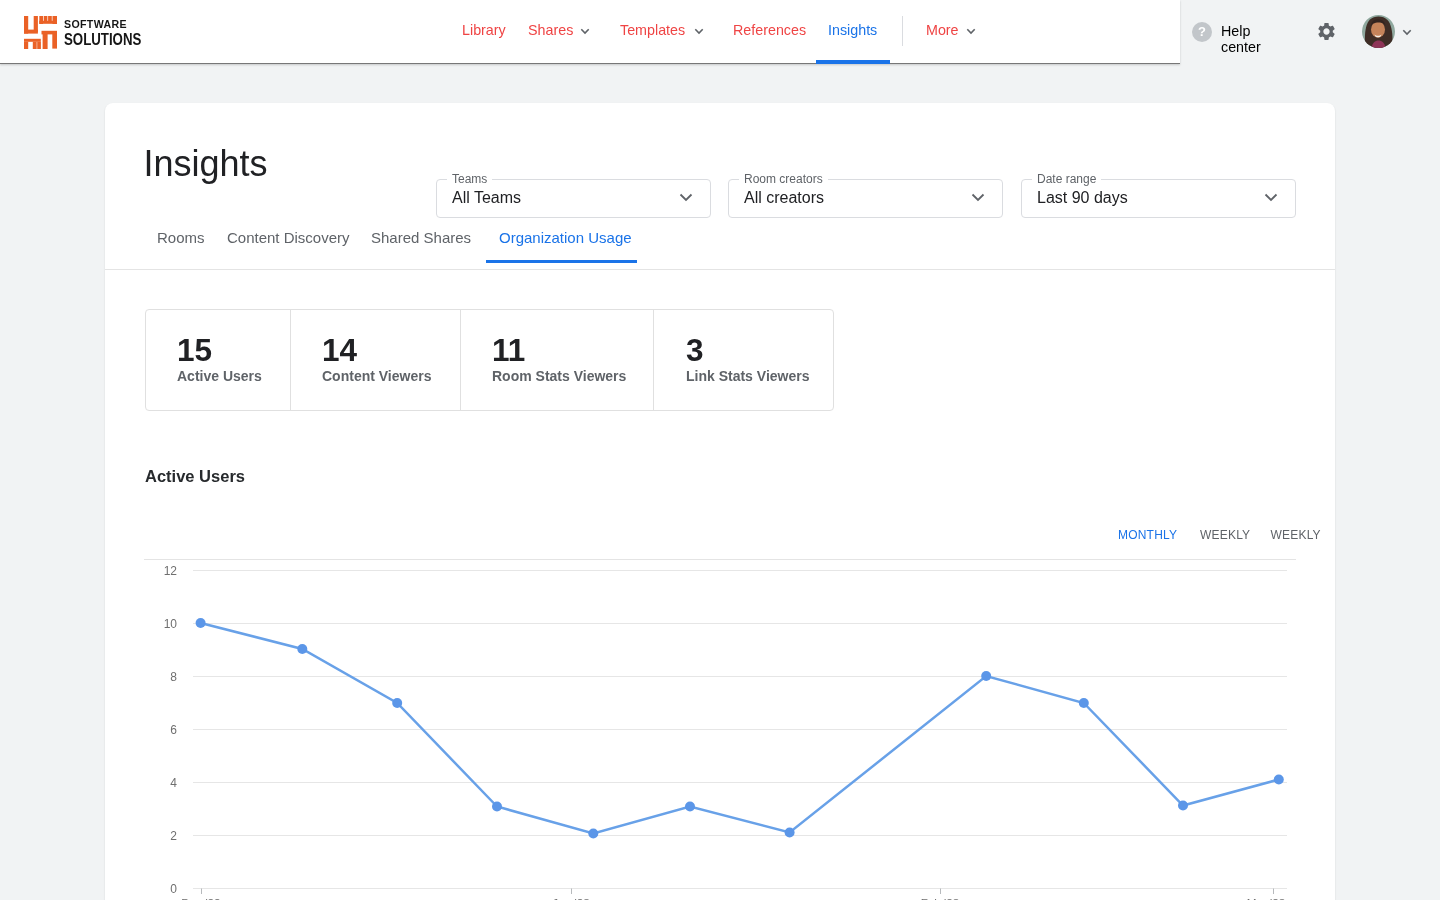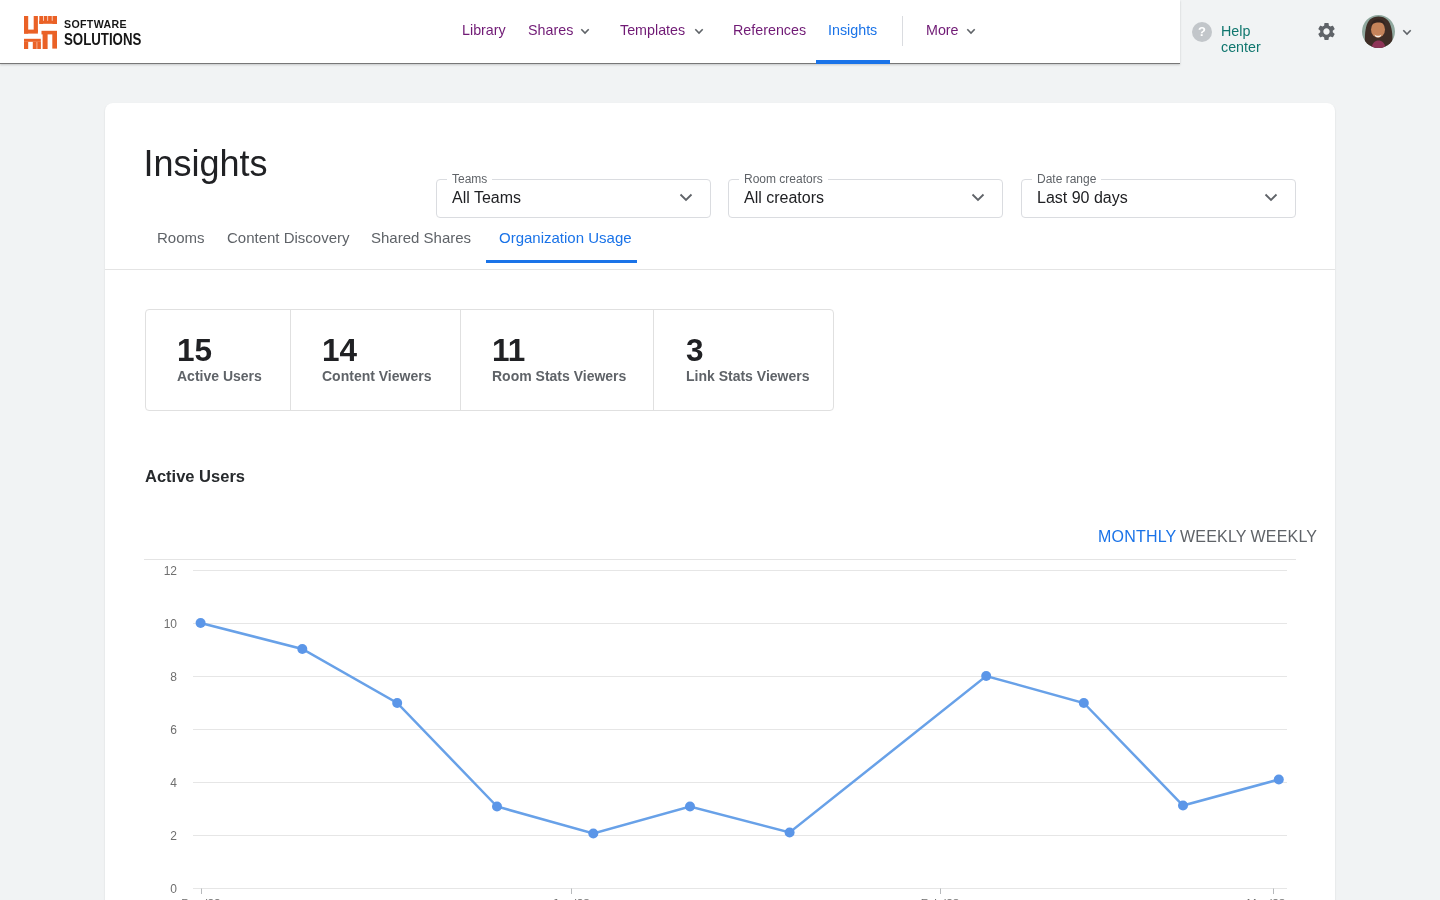--- a/index.html
+++ b/index.html
@@ -1,49 +1,49 @@
 <!DOCTYPE html>
 <html><head>
 <meta charset="utf-8">
 <style>
 * { margin:0; padding:0; box-sizing:border-box; }
 html,body { width:1440px; height:900px; overflow:hidden; background:#f1f3f4; font-family:"Liberation Sans", sans-serif; }
 
 #header { position:absolute; left:0; top:0; width:1180px; height:64px; background:#fff; border-bottom:1px solid #777; box-shadow:0 1px 2px rgba(0,0,0,.18); z-index:10; }
-.navitem { position:absolute; top:22px; font-size:14.3px; color:#701a75; white-space:nowrap; }
+.navitem { position:absolute; top:22px; font-size:14.3px; color:#ef4444; white-space:nowrap; }
 .navchev { position:absolute; top:28px; }
 #insights-underline { position:absolute; left:816px; top:60px; width:74px; height:4px; background:#1a73e8; }
 #nav-divider { position:absolute; left:902px; top:16px; width:1px; height:30px; background:#dadce0; }
 
 #logo-text1 { position:absolute; left:64px; top:17.5px; font-size:10.6px; font-weight:bold; color:#161616; letter-spacing:0.35px; }
 #logo-text2 { position:absolute; left:64px; top:30px; font-size:17px; font-weight:bold; color:#161616; transform:scaleX(0.78); transform-origin:0 0; letter-spacing:0px; }
 
 #helpc { position:absolute; left:1192px; top:22px; width:20px; height:20px; border-radius:50%; background:#c2c6ca; color:#fff; font-size:13px; font-weight:bold; text-align:center; line-height:20px; }
-#helptext { position:absolute; left:1221px; top:22.5px; font-size:14.3px; color:#0f766e; }
+#helptext { position:absolute; left:1221px; top:22.5px; font-size:14.3px; color:#000000; }
 
 #card { position:absolute; left:105px; top:103px; width:1230px; height:820px; background:#fff; border-radius:8px; box-shadow:0 1px 2px rgba(0,0,0,.12); }
 #title { position:absolute; left:38.5px; top:40px; font-size:36px; color:#202124; }
 
 .sel { position:absolute; top:41px; width:275px; height:39px; border:1px solid #dadce0; border-radius:4px; background:#fff;margin-top:35px; }
 .sel .lab { position:absolute; left:10px; top:-7px; background:#fff; padding:0 5px; font-size:12px; color:#5f6368; line-height:13px; }
 .sel .val { position:absolute; left:15px; top:9px; font-size:16px; color:#202124; }
 .sel svg { position:absolute; right:17px; top:13px; }
 
 .tab { position:absolute; top:125.5px; font-size:15px; color:#5f6368; }
 .tab.active { color:#1a73e8; }
 #tab-underline { position:absolute; left:381px; top:157px; width:151px; height:3px; background:#1a73e8; }
 #card-divider { position:absolute; left:0; top:166px; width:1230px; height:1px; background:#e4e4e4; }
 
 #stats { position:absolute; left:40px; top:206px; width:689px; height:102px; border:1px solid #e0e0e0; border-radius:4px;font-weight:bold; }
 .statdiv { position:absolute; top:0; width:1px; height:100px; background:#e0e0e0; }
 .num { position:absolute; top:21.5px; font-size:31.5px; letter-spacing:0px; color:#202124; }
 .numlab { position:absolute; top:58px; font-size:14px; color:#5f6368; }
 
 #au-title { position:absolute; left:40px; top:364px; font-size:16.5px; font-weight:bold; color:#272a2d; }
-.gran { position:absolute; top:425px; font-size:16px; color:#5f6368; letter-spacing:0.2px; }
+.gran { position:absolute; top:425px; font-size:12px; color:#5f6368; letter-spacing:0.2px;margin-left:20px; }
 .gran.active { color:#1a73e8; }
 #chart-divider { position:absolute; left:39px; top:456px; width:1152px; height:1px; background:#e4e4e4; }
 </style>
 </head>
 <body>
 <div id="header">
   <svg width="33" height="33" viewBox="0 0 33 33" style="position:absolute;left:24px;top:16px;">
     <g fill="#ea6126">
       <rect x="0" y="0" width="4.2" height="17.6"></rect>
       <rect x="9.7" y="0" width="4.2" height="16"></rect>

